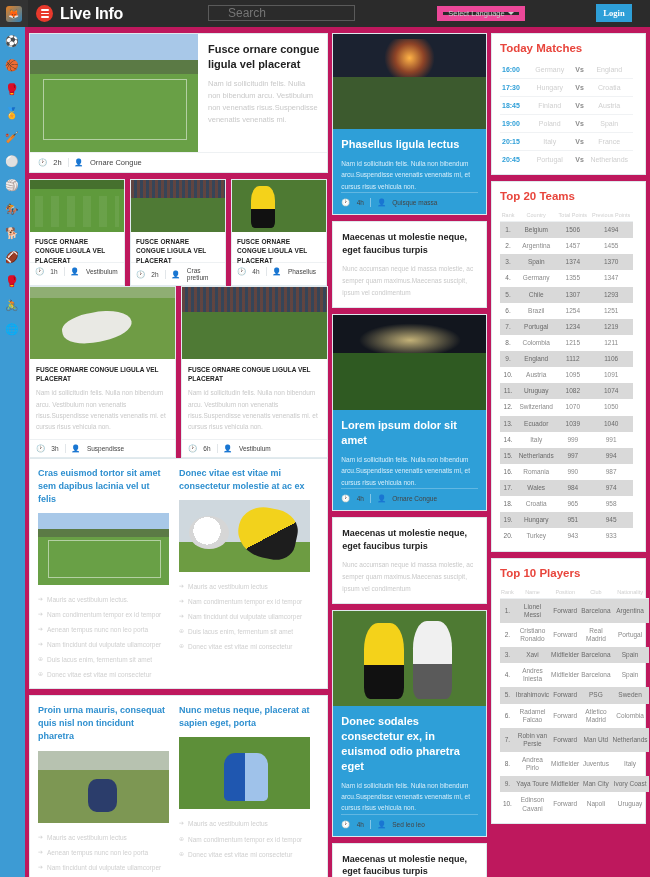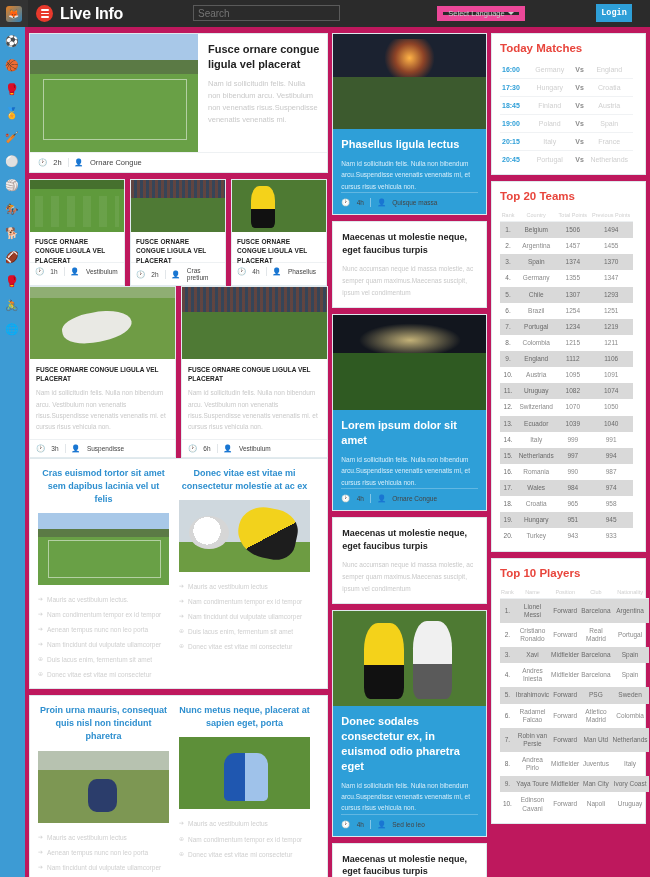--- a/index.html
+++ b/index.html
@@ -31,38 +31,38 @@
   .burger {
     width:17px;height:17px;border-radius:50%;background:#e8392c;
     display:flex;flex-direction:column;align-items:center;justify-content:center;gap:2px;
   }
   .burger i { display:block; width:8px;height:1.5px;background:#fff;border-radius:1px;}
   .brand {
     color:#fff; font-size:16px; font-weight:bold; margin-left:7px;
     letter-spacing:-0.3px;
   }
   .search-input {
-    position:absolute; left:193px; top:5px; width:147px; height:16px;
+    position:absolute; left:208px; top:5px; width:147px; height:16px;
     background:#2b2b2b; border:1px solid #5a5a5a; color:#aaa;
-    font-size:10px; padding:0 4px; font-family:"Liberation Sans",sans-serif;
+    font-size:12px; padding:0 19px; font-family:"Liberation Sans",sans-serif;
   }
   .lang-select {
     position:absolute; left:437px; top:6px; width:88px; height:15px;
     background:#2b2b2b; border:6px solid #ec4899; color:#ccc;
     font-size:7.5px; display:flex; align-items:center; justify-content:center; gap:3px;
   }
   .caret { width:0;height:0;border-left:3px solid transparent;border-right:3px solid transparent;border-top:3px solid #ccc; }
   .datetime { position:absolute; left:512px; top:3px; width:80px; text-align:center; color:#fff; }
   .datetime .d { font-size:7.5px; font-weight:normal;margin-top:24px; }
   .datetime .t { font-size:10px; font-weight:bold; letter-spacing:1px; margin-top:2px; }
   .login-btn {
     position:absolute; left:596px; top:4px; width:36px; height:18px;
     background:#2e9fd8; color:#fff; font-size:8.5px; font-weight:bold;
     display:flex;align-items:center;justify-content:center; border:0;
-    font-family:Liberation Mono, monospace; cursor:pointer;
+    font-family:Liberation Serif, serif; cursor:pointer;
   }
 
   
   .rail {
     position:absolute; left:0; top:27px; width:25px; height:850px;
     background:#3d9bd4; display:flex; flex-direction:column;
     align-items:center; padding-top:6px; gap:7px;
   }
   .rail-ico { width:17px;height:17px;border-radius:50%;display:flex;
     align-items:center;justify-content:center;font-size:11px;line-height:1;}
@@ -100,21 +100,21 @@
   .duo .dpic { width:100%; height:72px; overflow:hidden; position:relative;}
   .duo h3 { font-size:6.5px; font-weight:bold; color:#222; padding:6px 6px 4px 6px;
     text-transform:uppercase; line-height:1.4;}
   .duo p { font-size:6.5px; color:#c8c8c8; line-height:1.75; padding:0 6px 6px 6px;}
   .duo .meta { padding:4px 6px; font-size:6.5px; }
 
   
   .listblock { background:#fff; border:1px solid #dfe8ec; padding:8px 8px 6px 8px;
     margin-bottom:6px; display:flex; gap:10px;}
   .lb-col { width:131px; }
-  .lb-col h3 { color:#2e8fcf; font-size:9px; font-weight:bold; line-height:1.45;text-align:center; }
+  .lb-col h3 { color:#2e8fcf; font-size:9px; font-weight:bold; line-height:1.45; }
   .lb-pic { width:100%; height:72px; margin-top:7px; overflow:hidden; position:relative;}
   .lb-col ul { list-style:none; margin-top:7px; }
   .lb-col li { font-size:6.5px; color:#cfcfcf; padding:3px 0 3px 9px; position:relative; line-height:1.4;}
   .lb-col li::before { content:"➔"; position:absolute; left:0; top:3px; font-size:6px; color:#d6d6d6;}
   .lb-col li.alt::before { content:"⊕"; }
 
   
   .mcard { background:#fff; border:1px solid #dfe8ec; margin-bottom:6px; }
   .mpic { width:100%; height:95px; overflow:hidden; position:relative; }
   .mblue { background:#2e9fd8; padding:8px 8px 4px 8px; }

